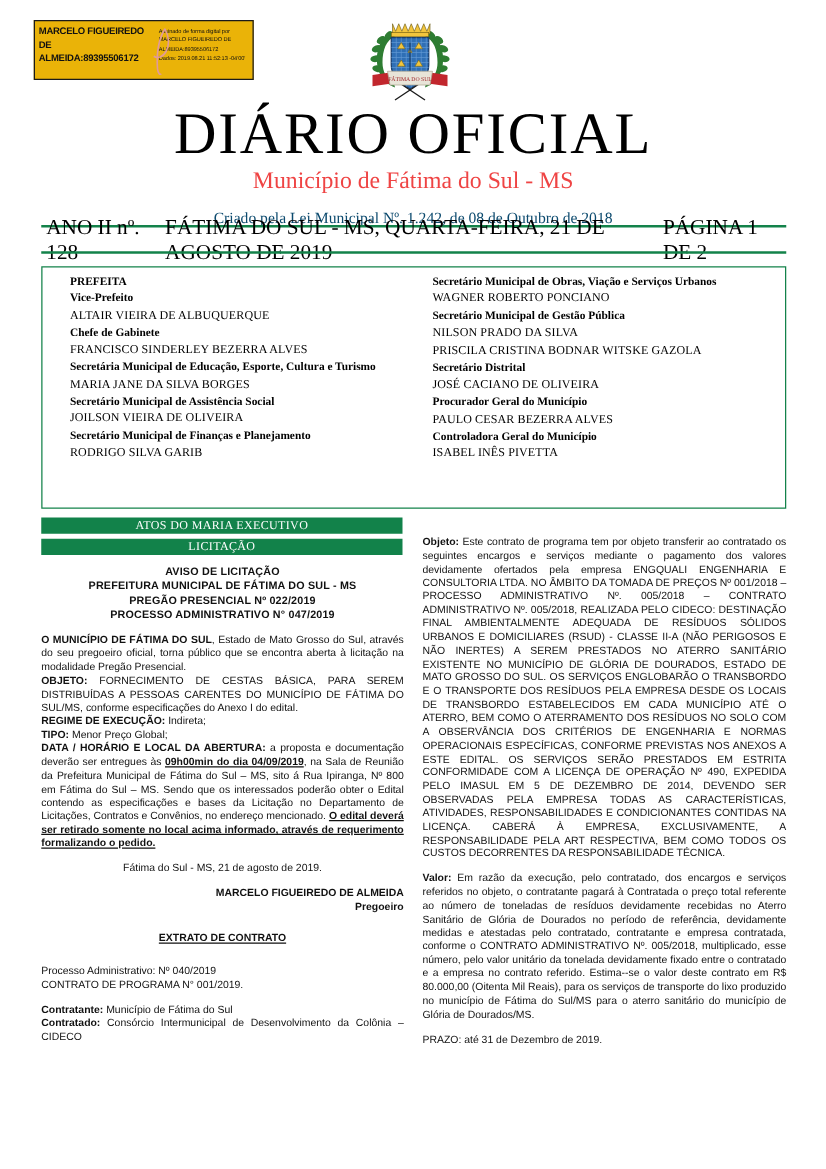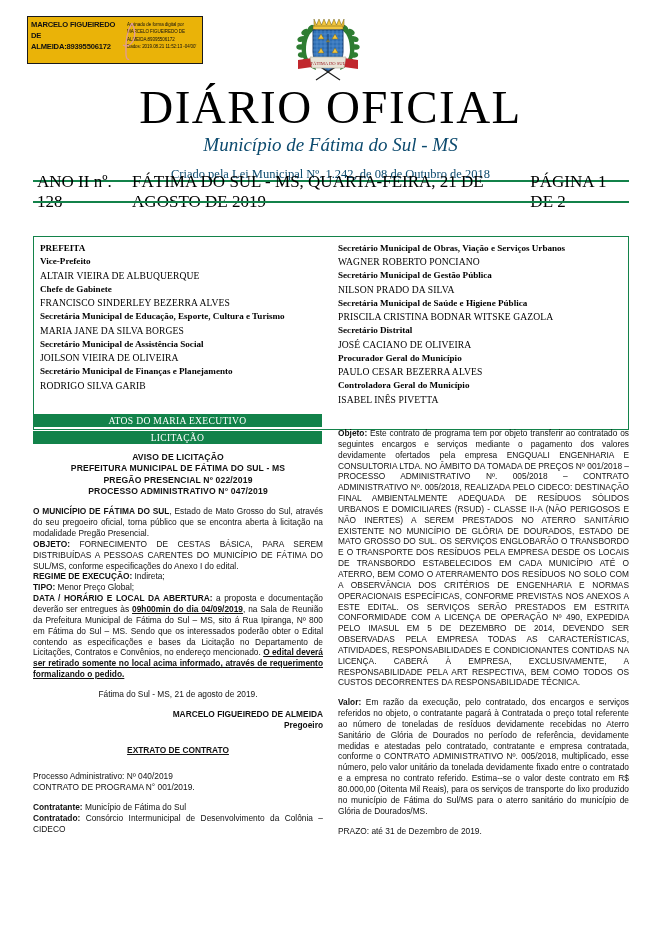--- a/index.html
+++ b/index.html
@@ -77,23 +77,22 @@
     font-size: 47px;
     line-height: 0.98;
     letter-spacing: 1.5px;
     color: #000;
     font-weight: 400;
   }
   .title-sub {
     font-family: "Liberation Serif", serif;
     font-size: 19px;
     line-height: 1.35;
-    color: #0c4a6e;
+    color: #ef4444;
     margin-top: 2px;
-    font-style: italic;
   }
   .title-law {
     font-family: "Liberation Serif", serif;
     font-size: 12.5px;
     margin-top: 9px;
     color: #0c4a6e;
   }
 
   
   .rule {
@@ -123,22 +122,21 @@
 
   
   .officials {
     position: absolute;
     left: 33px;
     top: 213px;
     width: 596px;
     height: 194px;
     border: 1.6px solid #13824a;
     display: flex;
-    padding: 5px 4px 4px 6px;
-    margin-top: 23px;
+    padding: 5px 4px 4px 22px;
   }
   .off-col { width: 50%; padding-right: 6px; }
   .off-col.right { padding-left: 6px; }
   .off-role {
     font-family: "Liberation Serif", serif;
     font-size: 9.1px;
     font-weight: bold;
     color: #000;
     line-height: 1.47;
   }
@@ -293,21 +291,20 @@
       <div class="off-role">Secretário Municipal de Assistência Social</div>
       <div class="off-name">JOILSON VIEIRA DE OLIVEIRA</div>
       <div class="off-role">Secretário Municipal de Finanças e Planejamento</div>
       <div class="off-name">RODRIGO SILVA GARIB</div>
     </div>
     <div class="off-col right">
       <div class="off-role">Secretário Municipal de Obras, Viação e Serviços Urbanos</div>
       <div class="off-name">WAGNER ROBERTO PONCIANO</div>
       <div class="off-role">Secretário Municipal de Gestão Pública</div>
       <div class="off-name">NILSON PRADO DA SILVA</div>
-      <div class="off-role">Secretária Municipal de Saúde e Higiene Pública</div>
       <div class="off-name">PRISCILA CRISTINA BODNAR WITSKE GAZOLA</div>
       <div class="off-role">Secretário Distrital</div>
       <div class="off-name">JOSÉ CACIANO DE OLIVEIRA</div>
       <div class="off-role">Procurador Geral do Município</div>
       <div class="off-name">PAULO CESAR BEZERRA ALVES</div>
       <div class="off-role">Controladora Geral do Município</div>
       <div class="off-name">ISABEL INÊS PIVETTA</div>
     </div>
   </div>
 

